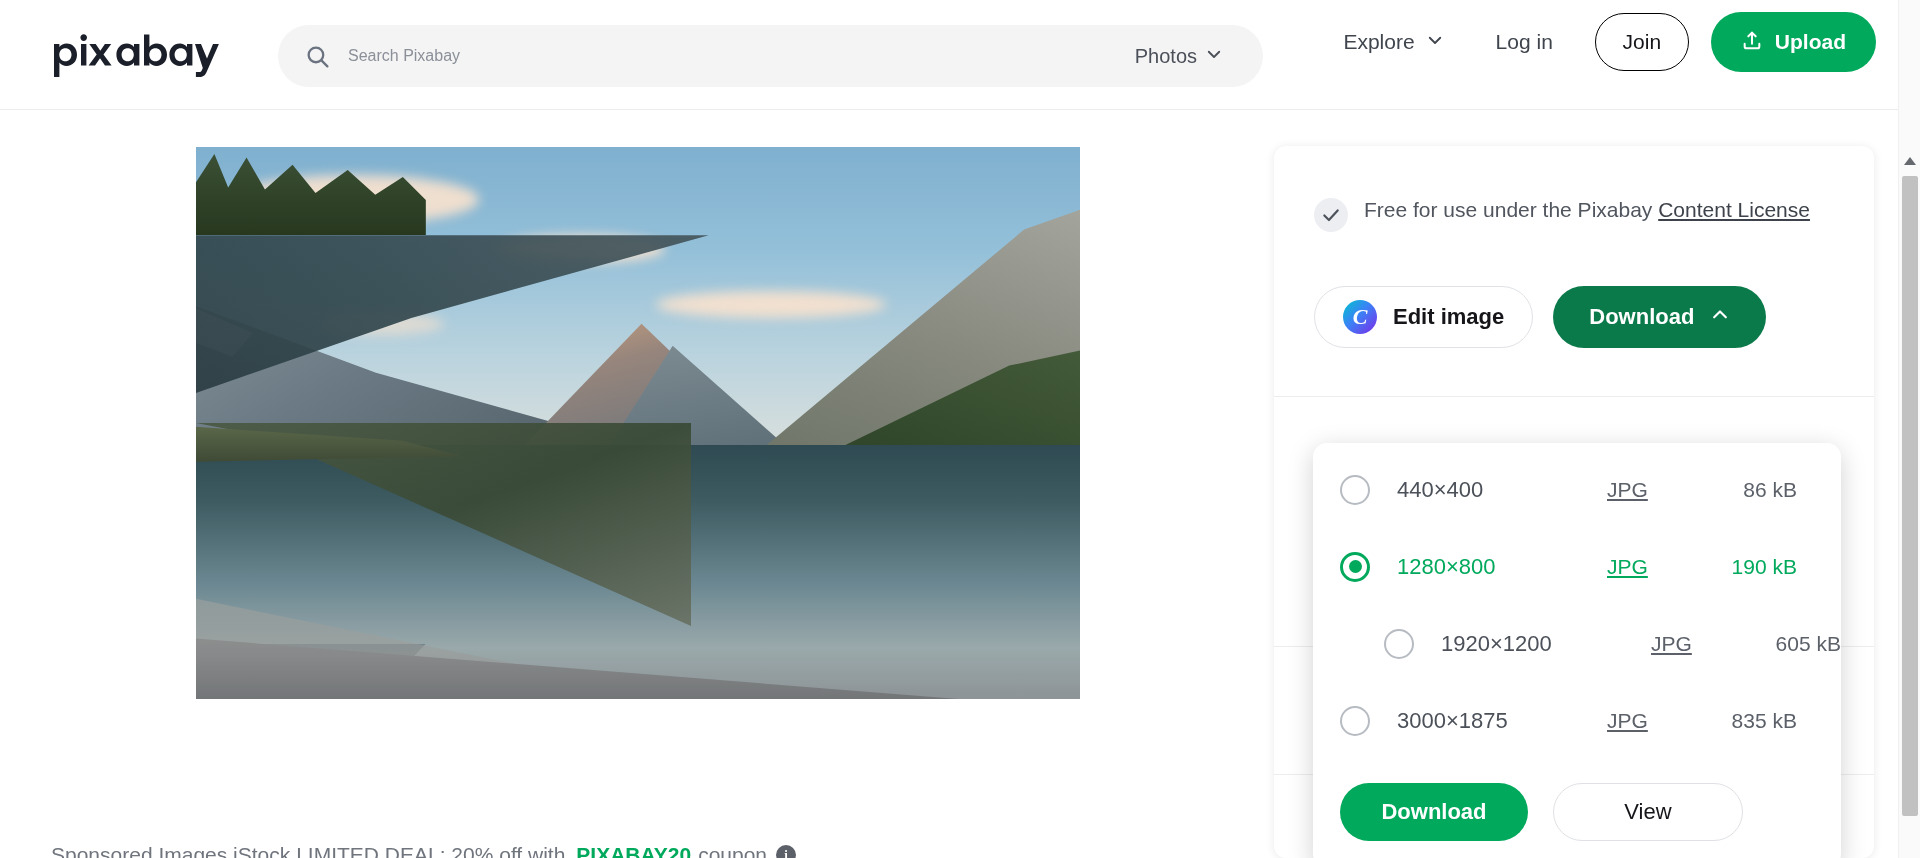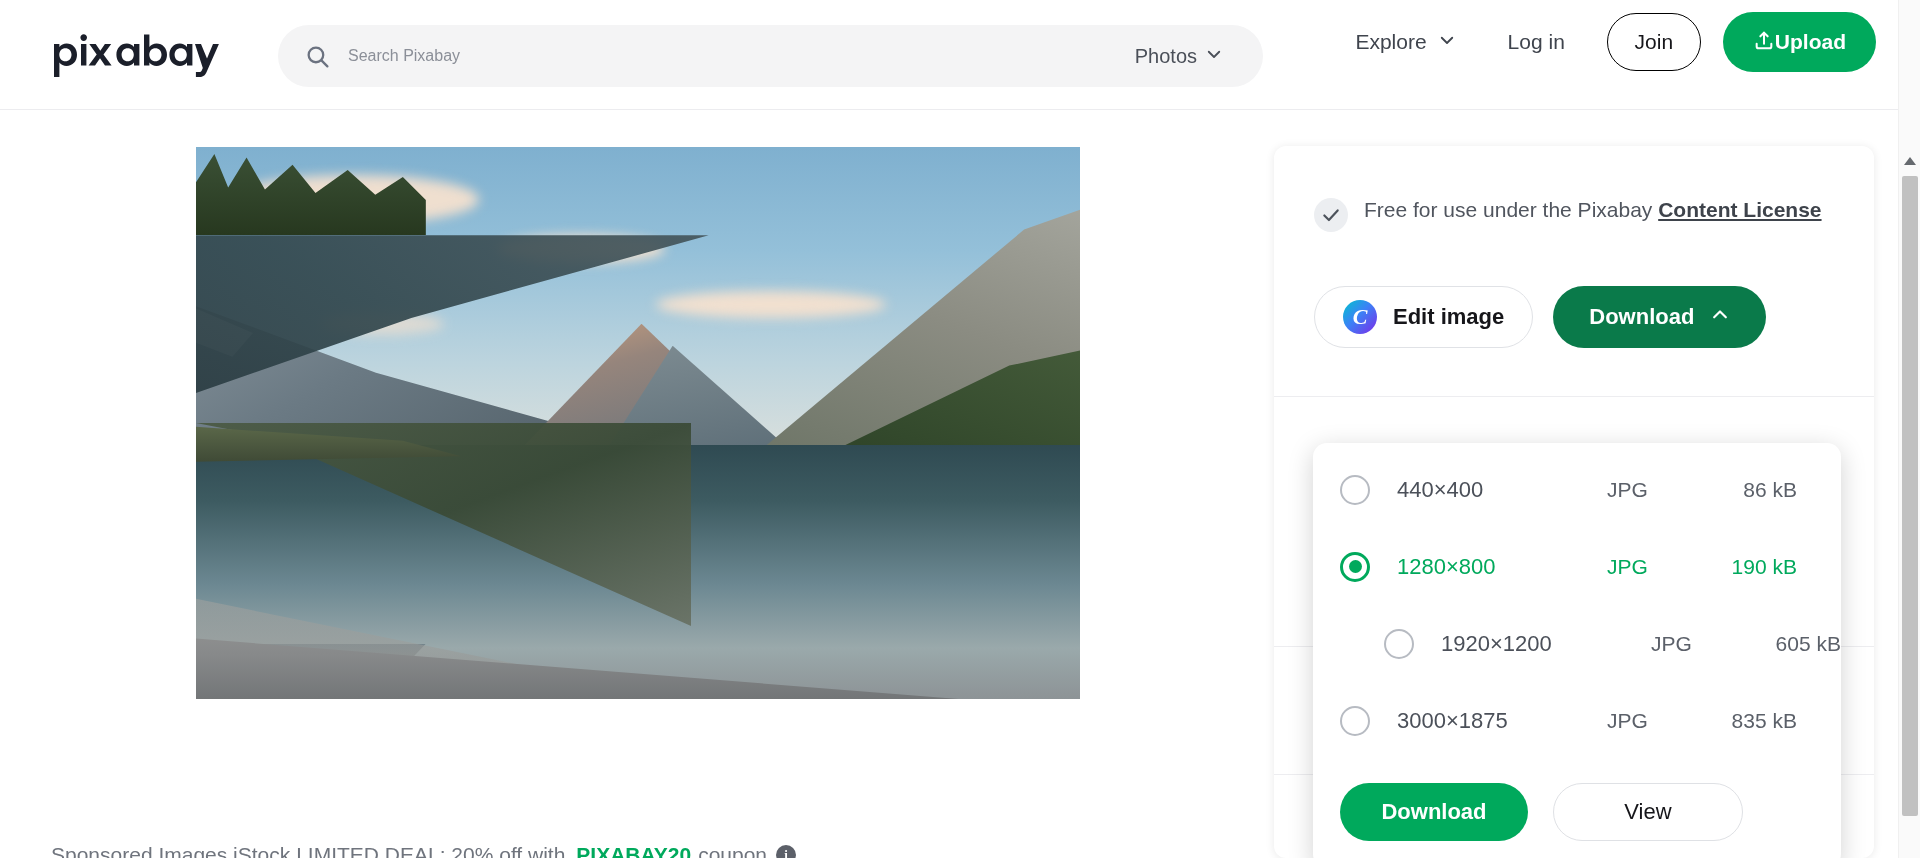--- a/index.html
+++ b/index.html
@@ -99,21 +99,21 @@
     cursor: pointer;
     background: #fff;
   }
   .btn-upload {
     margin-left: 22px;
     height: 60px;
     padding: 0 30px;
     background: #00a95c;
     border-radius: 30px;
     display: flex; align-items: center; justify-content: center;
-    gap: 0;
+    gap: 12px;
     font-size: 21px;
     font-weight: bold;
     color: #ffffff;
     cursor: pointer;
   }
 
   
   .content { position: absolute; top: 110px; left: 0; width: 1920px; height: 748px; }
 
   .photo-frame {
@@ -275,21 +275,20 @@
   }
   .license-text {
     font-size: 21px;
     line-height: 1.35;
     color: #50555e;
   }
   .license-link {
     color: #3e434b;
     text-decoration: underline;
     cursor: pointer;
-    font-weight: bold;
   }
 
   .action-row {
     position: absolute;
     left: 40px; top: 140px;
     display: flex;
     gap: 20px;
   }
   .btn-edit {
     height: 62px;
@@ -365,20 +364,21 @@
   .dd-size {
     margin-left: 27px;
     font-size: 22px;
     color: #4b5059;
     width: 210px;
   }
   .dd-fmt {
     font-size: 21px;
     color: #5b6069;
     width: 80px;
+    text-decoration: underline;
   }
   .dd-bytes {
     font-size: 21px;
     color: #5b6069;
     width: 110px;
     text-align: right;
   }
   .dd-option.sel .dd-size,
   .dd-option.sel .dd-fmt,
   .dd-option.sel .dd-bytes { color: #00a95c; }

